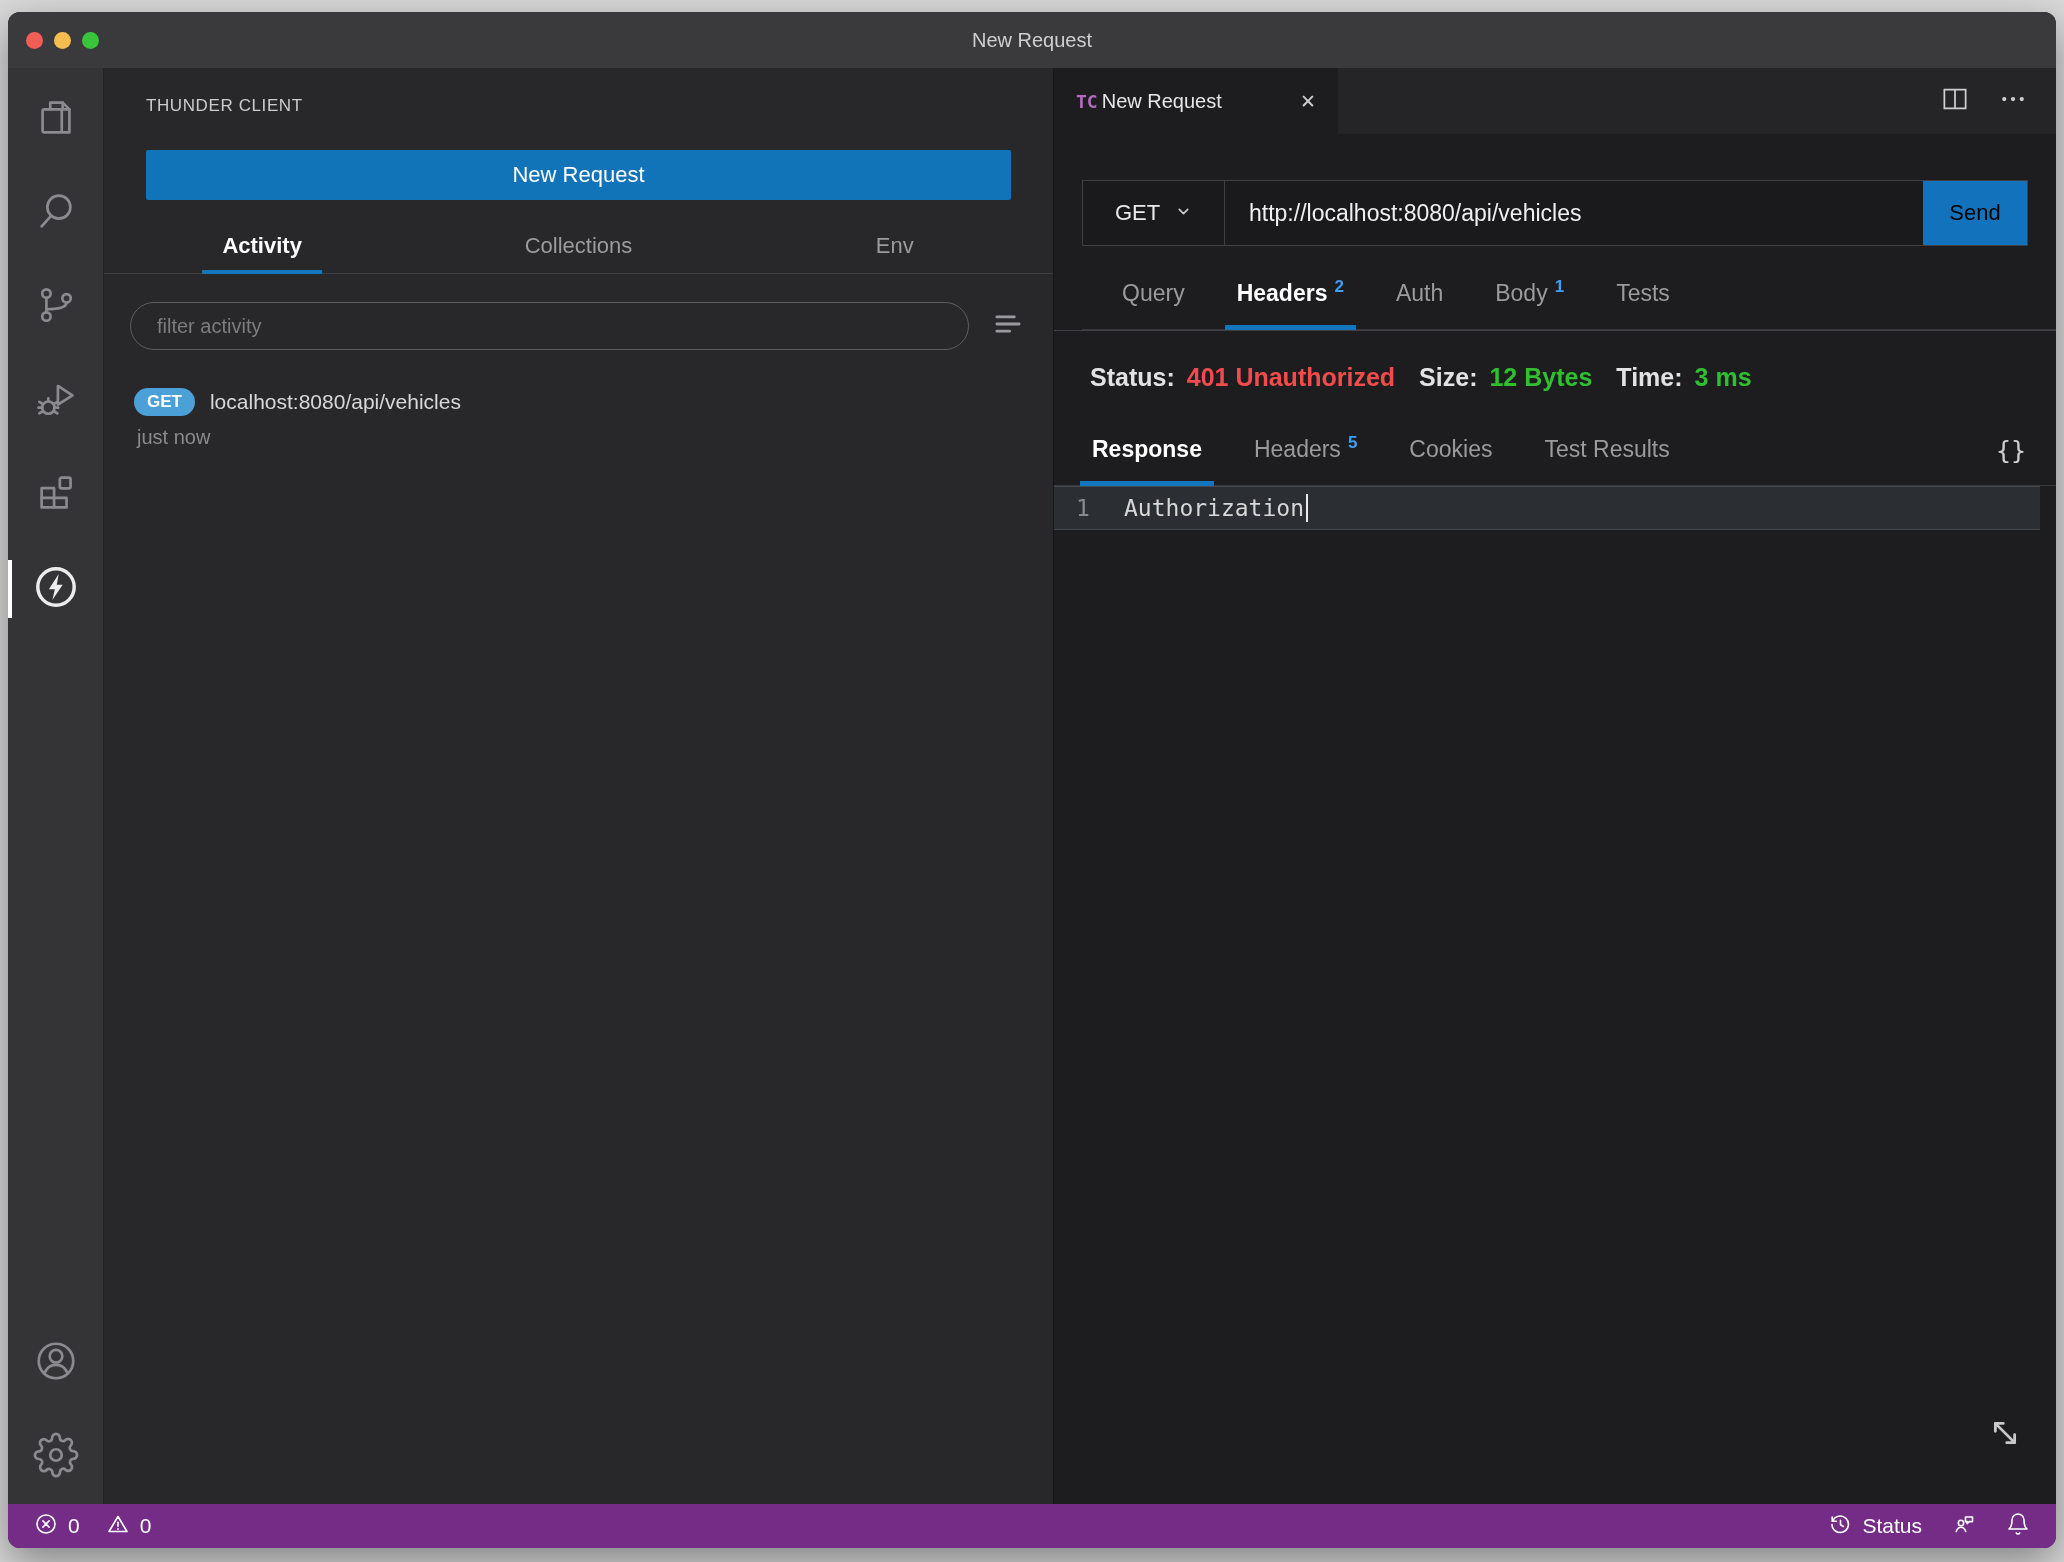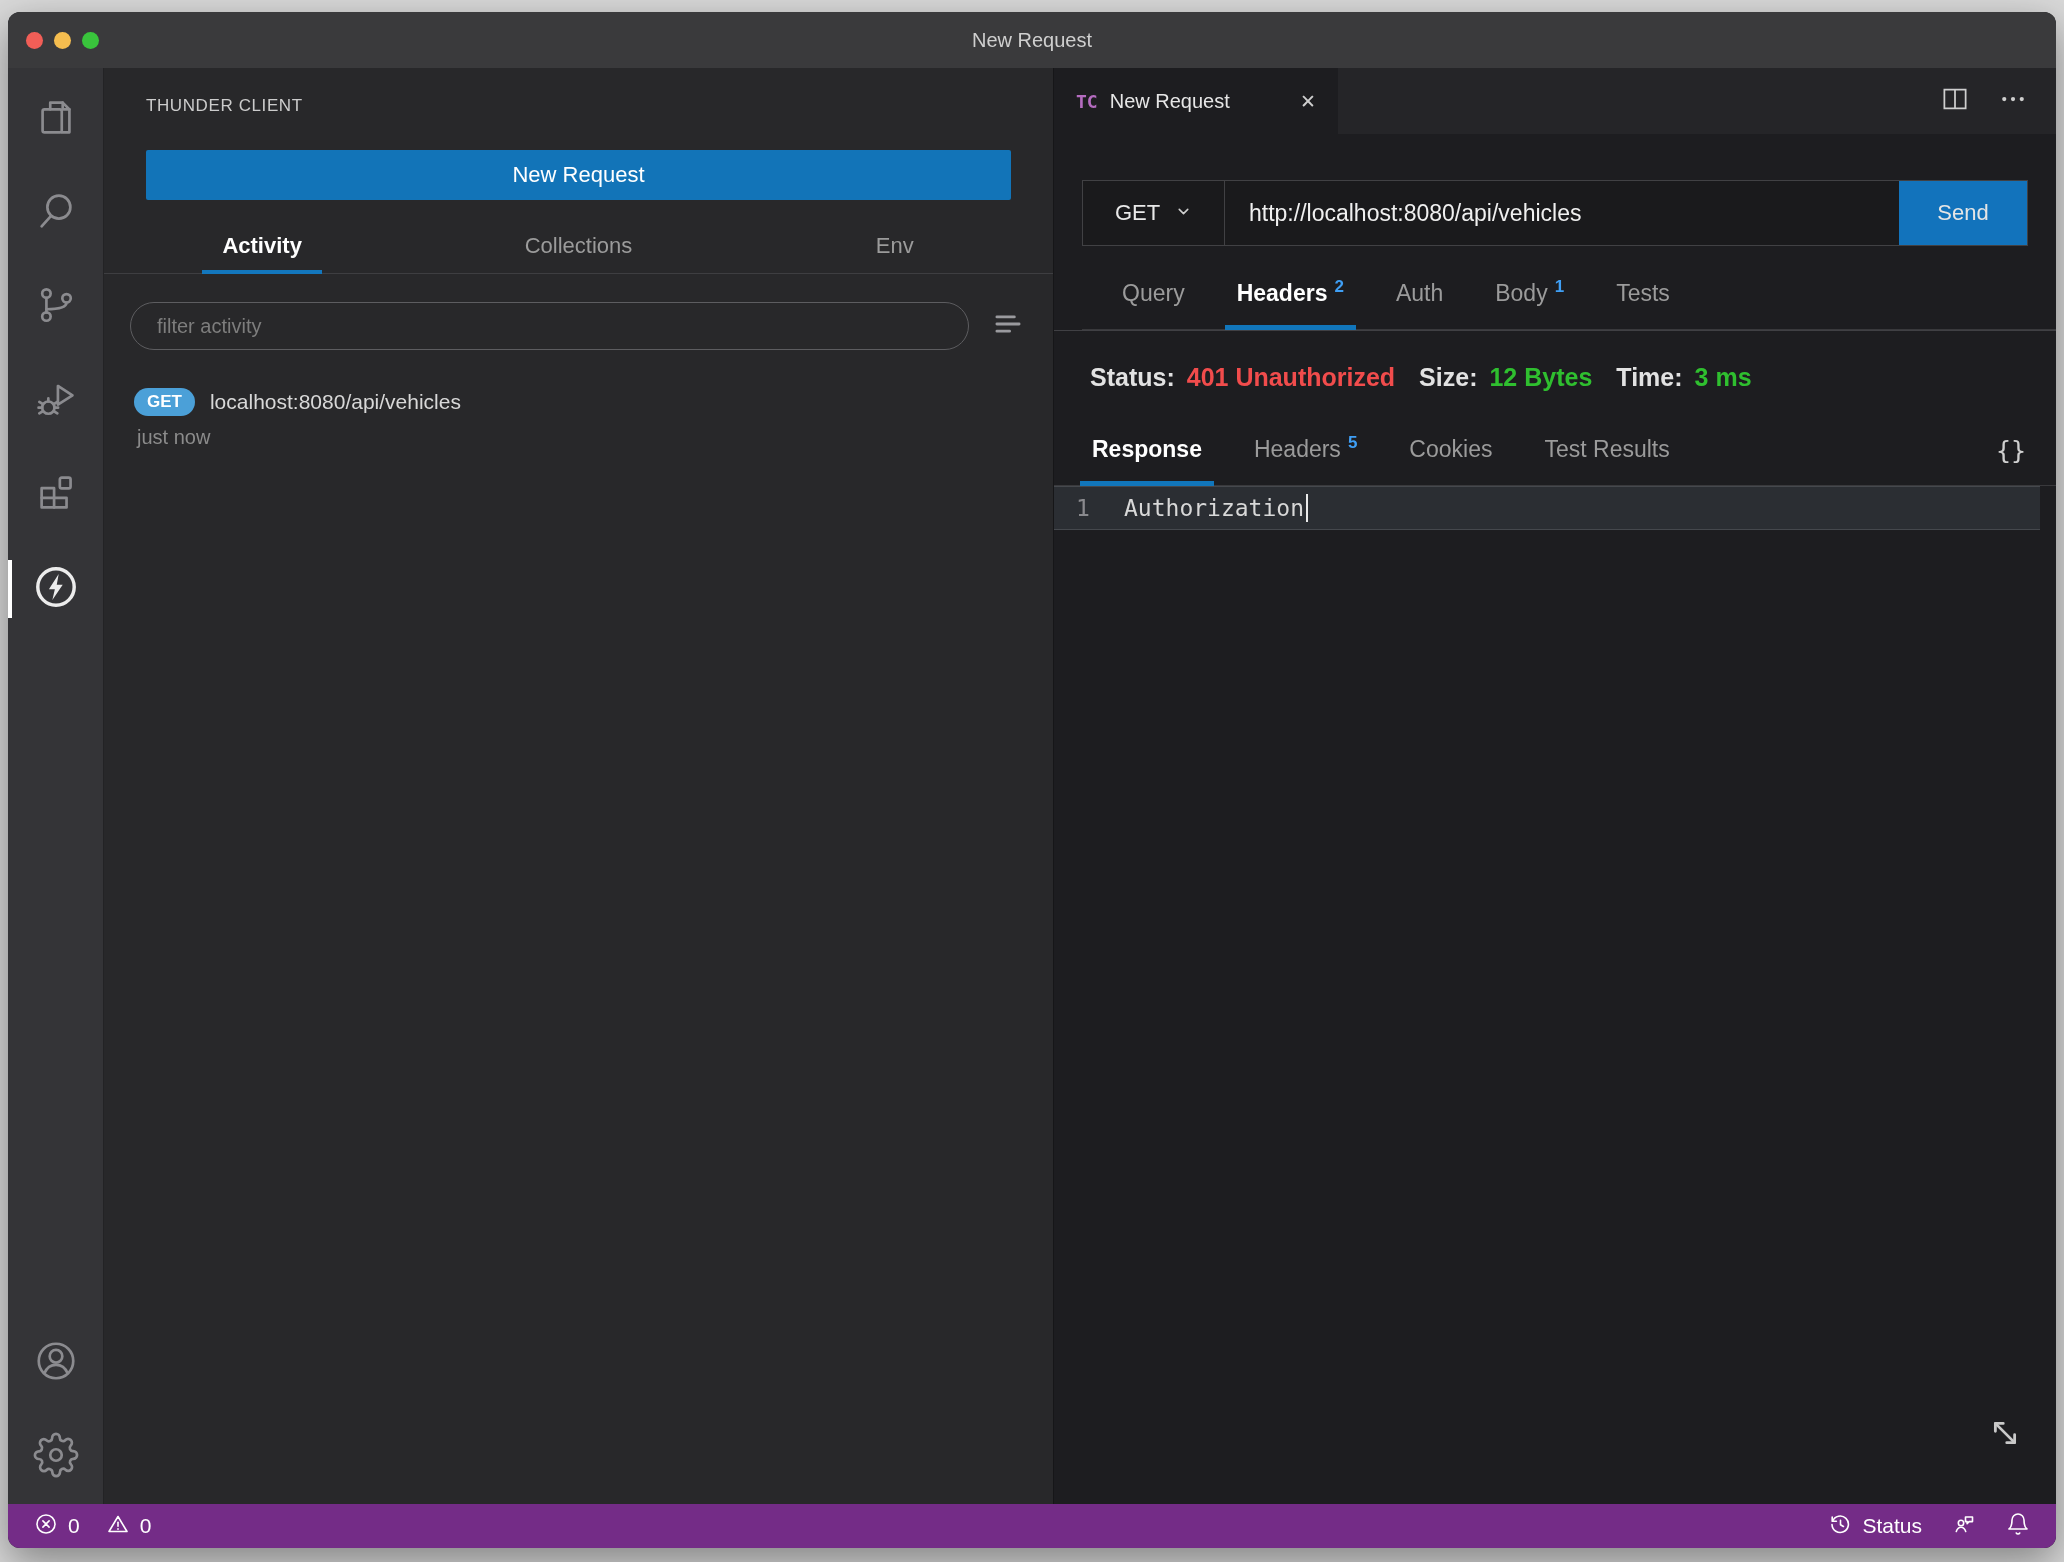--- a/index.html
+++ b/index.html
@@ -44,36 +44,36 @@
   .sort-icon svg { width:38px; height:38px; stroke:#9a9a9e; stroke-width:1.8; stroke-linecap:round; }
   .act-item { margin:38px 0 0 30px; cursor:pointer; }
   .act-line1 { display:flex; align-items:center; gap:15px; }
   .badge-get { background:#4ba0d8; color:#fff; font-size:17px; font-weight:bold; padding:4px 13px; border-radius:14px; }
   .act-url { color:#d8d8d8; font-size:21px; }
   .act-time { margin:10px 0 0 3px; color:#8b8b8b; font-size:20px; }
 
   
   .editor { flex:1; min-width:0; background:#1d1d20; display:flex; flex-direction:column; border-left:1px solid #161618; }
   .tabstrip { flex:0 0 66px; background:#252528; display:flex; }
-  .edtab { width:284px; background:#1d1d20; display:flex; align-items:center; gap:12px; padding:0 22px; cursor:pointer; }
+  .edtab { width:284px; background:#1d1d20; display:flex; align-items:center; gap:4px; padding:0 22px; cursor:pointer; }
   .tc-logo { color:#b56cc0; font-weight:bold; font-size:18px; font-family:"DejaVu Sans Mono",monospace; }
   .edtab-title { color:#e6e6e6; font-size:20px; }
   .edtab-close { margin-left:auto; color:#cfcfcf; font-size:19px; cursor:pointer; }
   .strip-actions { margin-left:auto; display:flex; align-items:center; gap:28px; padding-right:28px; }
   .strip-actions svg { width:30px; height:30px; stroke:#cfcfcf; fill:none; stroke-width:1.4; }
   .strip-actions .dots svg circle { fill:#cfcfcf; stroke:none; }
 
   
   .req-bar { margin:46px 28px 0 28px; height:66px; display:flex; border:1px solid #414144; background:#1a1a1c; }
   .method { width:142px; display:flex; align-items:center; justify-content:center; gap:15px; color:#e9e9e9;
             font-size:22px; border-right:1px solid #414144; cursor:pointer; }
   .method svg { width:17px; height:17px; stroke:#cfcfcf; fill:none; stroke-width:2.2; stroke-linecap:round; stroke-linejoin:round; }
   .url-input { flex:1; background:transparent; border:none; outline:none; color:#f0f0f0; font-size:23px; padding:0 24px;
                font-family:"Liberation Sans",sans-serif; }
-  .send-btn { width:128px; background:#1273bc; border:none; color:#e5e5e5; font-size:22px; cursor:pointer; }
+  .send-btn { width:104px; background:#1273bc; border:none; color:#000000; font-size:22px; cursor:pointer; }
 
   
   .tabs-row { display:flex; align-items:flex-end; border-bottom:1px solid #39393c; padding-left:18px; }
   .req-tabs { height:84px; margin:0 0 0 28px; padding-left:14px; margin-right:0; }
   .ptab { position:relative; padding:0 26px 22px 26px; font-size:23px; color:#9b9b9b; cursor:pointer; white-space:nowrap; }
   .ptab.active { color:#ffffff; font-weight:bold; }
   .ptab.active::after { content:""; position:absolute; left:14px; right:14px; bottom:-1px; height:5px; background:#1176bb; }
   .sup { color:#3f9ff5; font-size:17px; font-weight:bold; position:relative; top:-9px; margin-left:7px; }
 
   

